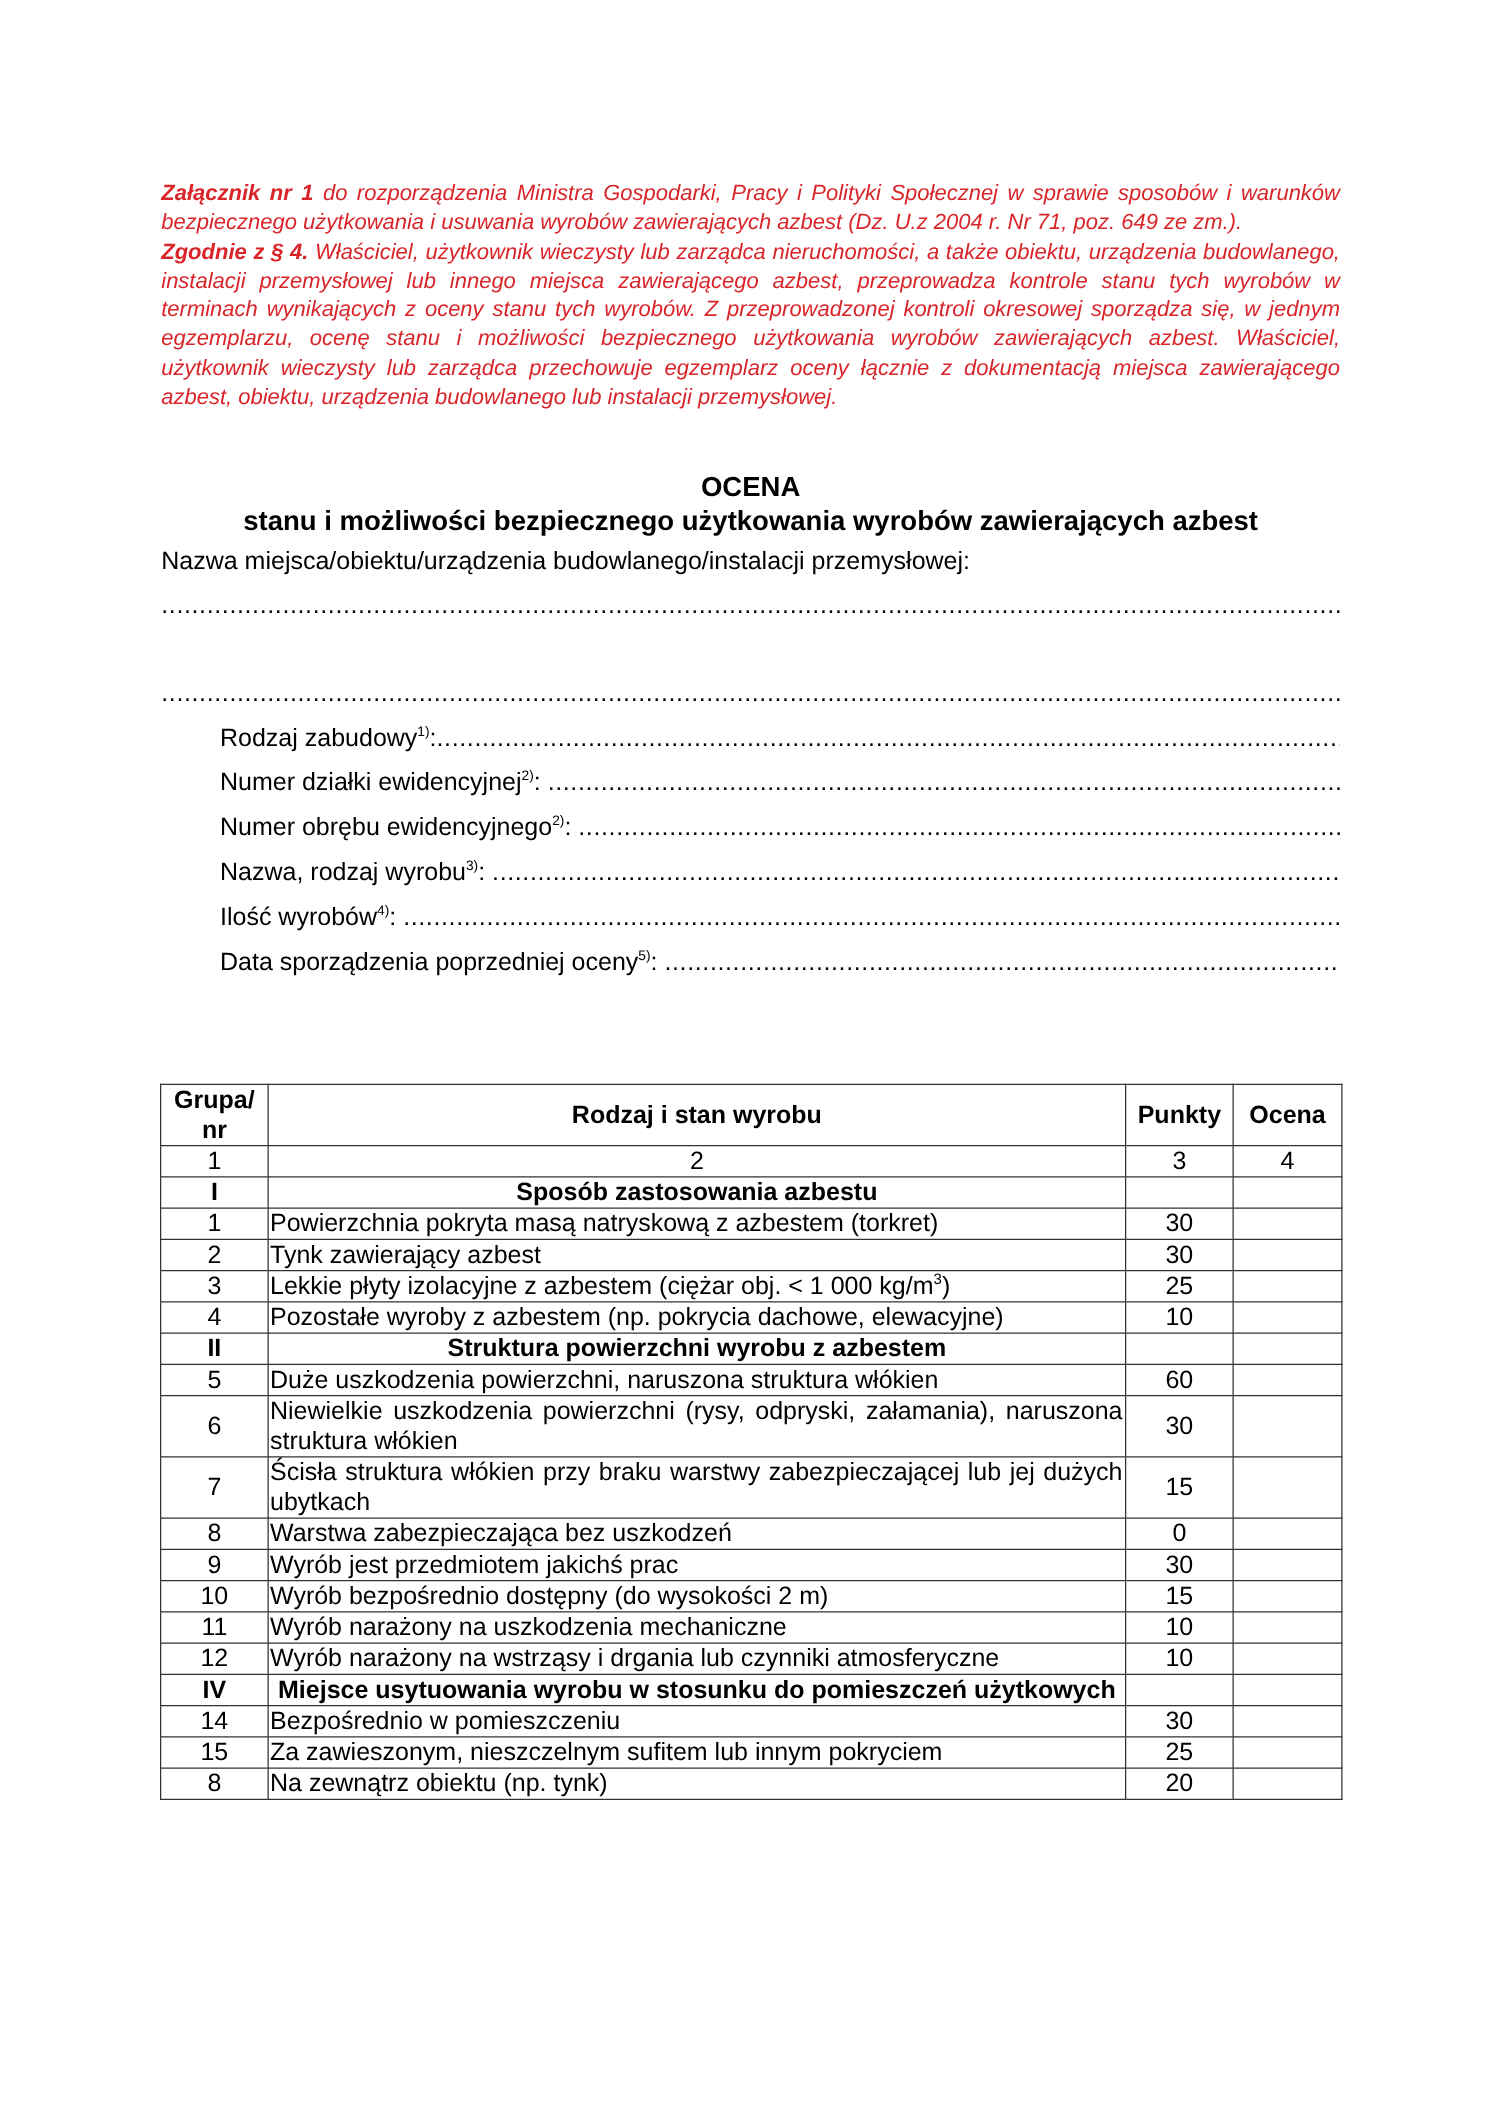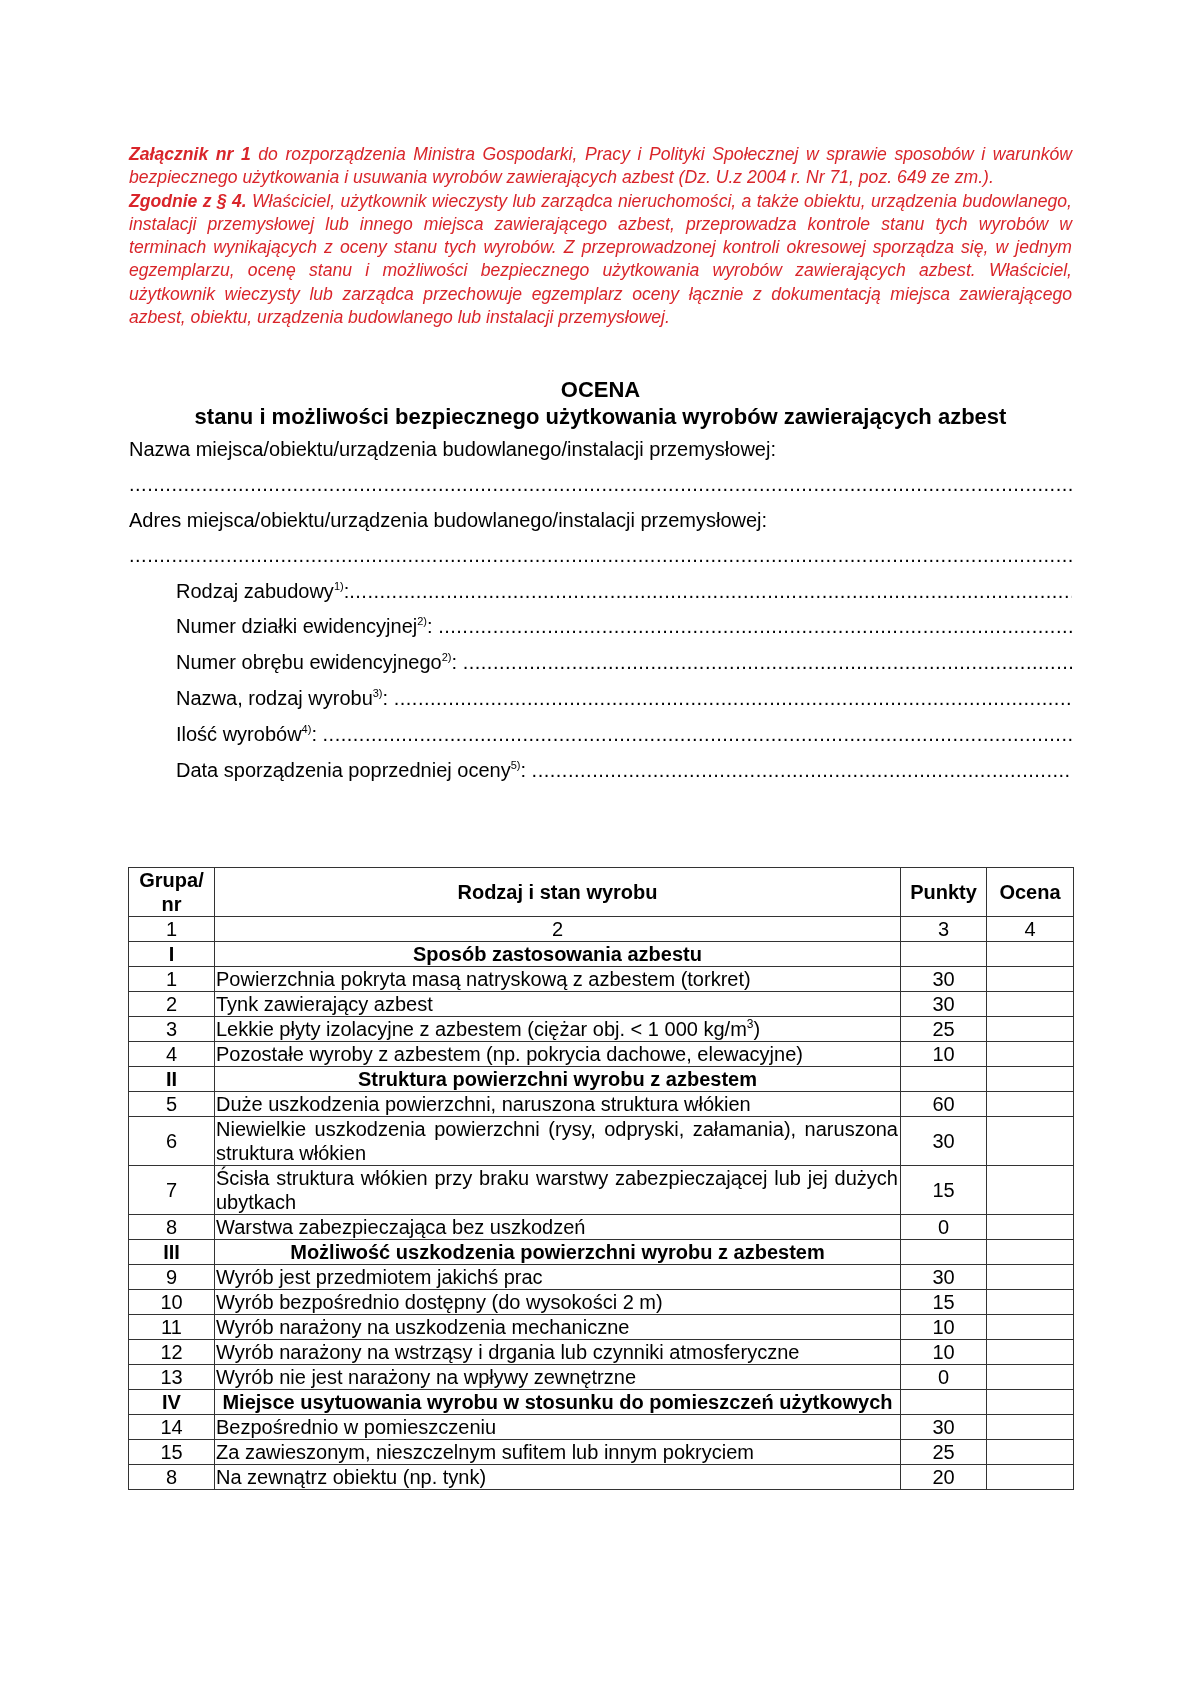--- a/index.html
+++ b/index.html
@@ -48,21 +48,20 @@
   </div>
 
   <div class="title-block">
     <div class="title-main">OCENA</div>
     <div class="title-sub">stanu i możliwości bezpiecznego użytkowania wyrobów zawierających azbest</div>
   </div>
 
   <div class="field" style="top:437px;">Nazwa miejsca/obiektu/urządzenia budowlanego/instalacji przemysłowej:</div>
   <div class="dotline" style="top:472px;">....................................................................................................................................................................................................................................</div>
 
-  <div class="field" style="top:508px;">Adres miejsca/obiektu/urządzenia budowlanego/instalacji przemysłowej:</div>
   <div class="dotline" style="top:543px;">....................................................................................................................................................................................................................................</div>
 
   <div class="field" style="top:579px;">
     <span class="label">Rodzaj zabudowy</span><sup>1)</sup><span>:</span><span class="dots">....................................................................................................................................................................................................................................</span>
   </div>
 
   <div class="field" style="top:614px;">
     <span class="label">Numer działki ewidencyjnej</span><sup>2)</sup><span>: </span><span class="dots">....................................................................................................................................................................................................................................</span>
   </div>
 
@@ -158,26 +157,20 @@
           <td class="ctr">15</td>
           <td class="ctr"></td>
         </tr>
         <tr>
           <td class="ctr">8</td>
           <td class="desc just">Warstwa zabezpieczająca bez uszkodzeń</td>
           <td class="ctr">0</td>
           <td class="ctr"></td>
         </tr>
         <tr>
-          <td class="ctr bold">III</td>
-          <td class="ctr bold">Możliwość uszkodzenia powierzchni wyrobu z azbestem</td>
-          <td class="ctr"></td>
-          <td class="ctr"></td>
-        </tr>
-        <tr>
           <td class="ctr">9</td>
           <td class="desc just">Wyrób jest przedmiotem jakichś prac</td>
           <td class="ctr">30</td>
           <td class="ctr"></td>
         </tr>
         <tr>
           <td class="ctr">10</td>
           <td class="desc just">Wyrób bezpośrednio dostępny (do wysokości 2 m)</td>
           <td class="ctr">15</td>
           <td class="ctr"></td>
@@ -185,26 +178,20 @@
         <tr>
           <td class="ctr">11</td>
           <td class="desc just">Wyrób narażony na uszkodzenia mechaniczne</td>
           <td class="ctr">10</td>
           <td class="ctr"></td>
         </tr>
         <tr>
           <td class="ctr">12</td>
           <td class="desc just">Wyrób narażony na wstrząsy i drgania lub czynniki atmosferyczne</td>
           <td class="ctr">10</td>
-          <td class="ctr"></td>
-        </tr>
-        <tr>
-          <td class="ctr">13</td>
-          <td class="desc just">Wyrób nie jest narażony na wpływy zewnętrzne</td>
-          <td class="ctr">0</td>
           <td class="ctr"></td>
         </tr>
         <tr>
           <td class="ctr bold">IV</td>
           <td class="ctr bold">Miejsce usytuowania wyrobu w stosunku do pomieszczeń użytkowych</td>
           <td class="ctr"></td>
           <td class="ctr"></td>
         </tr>
         <tr>
           <td class="ctr">14</td>

